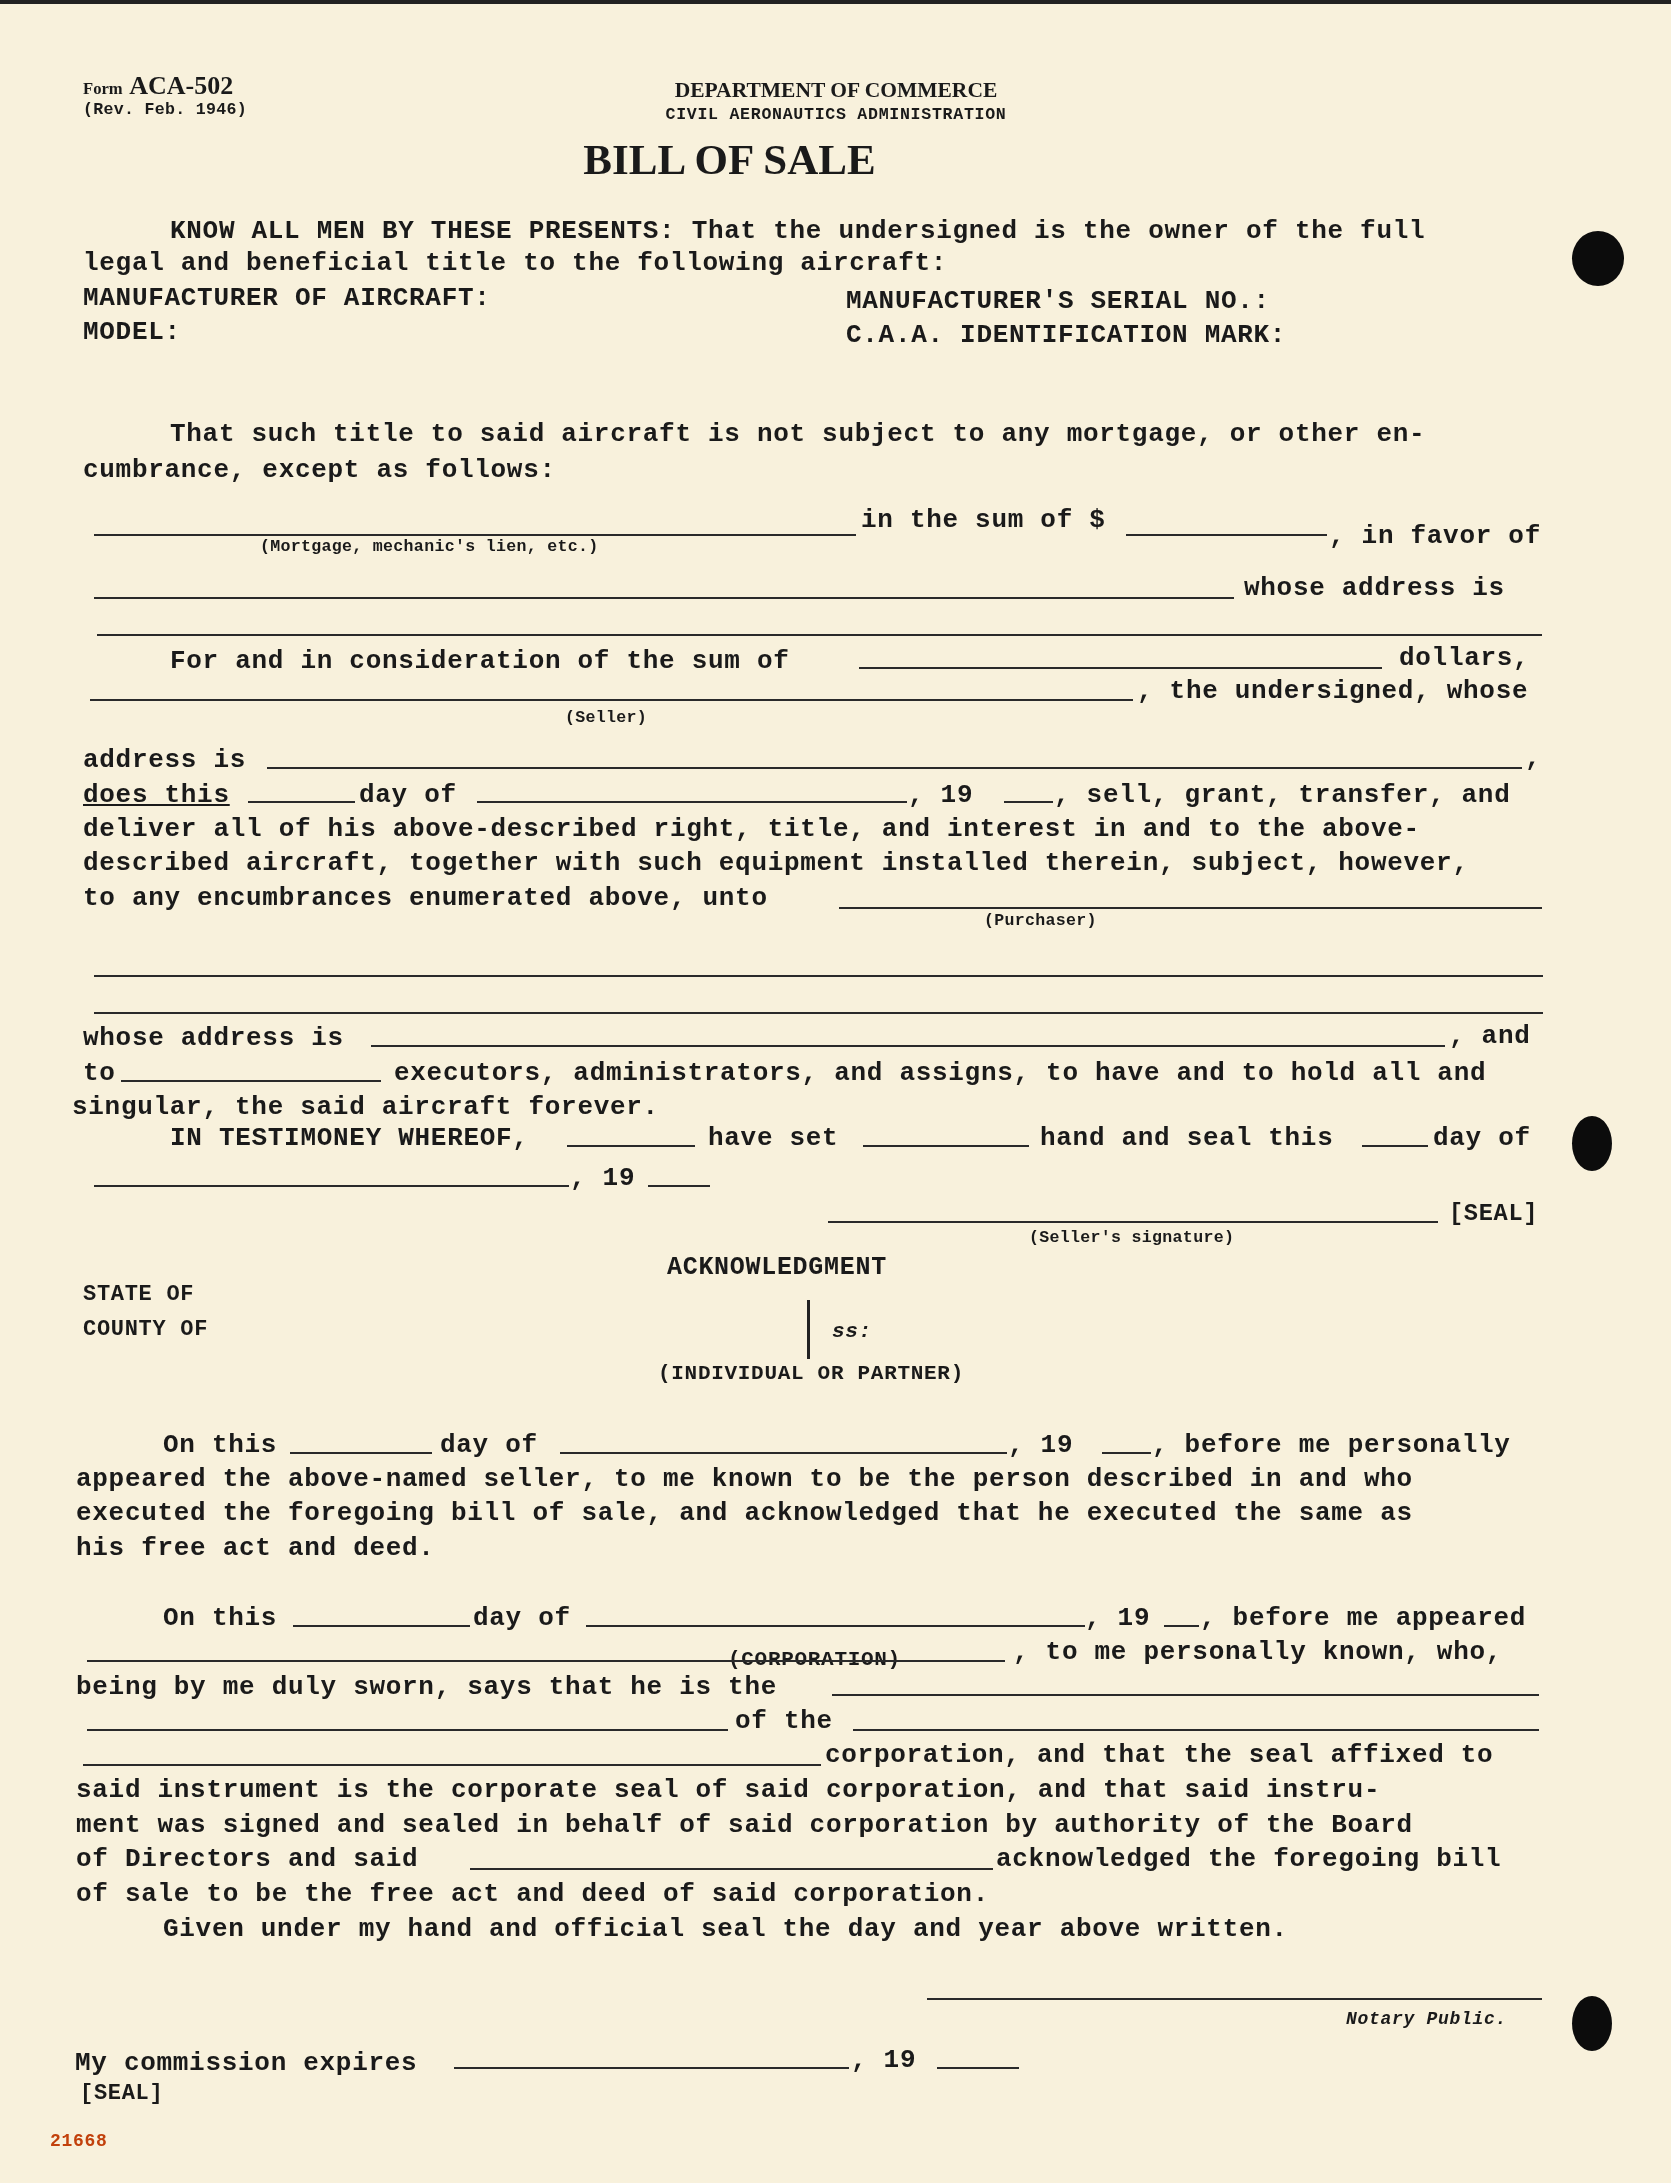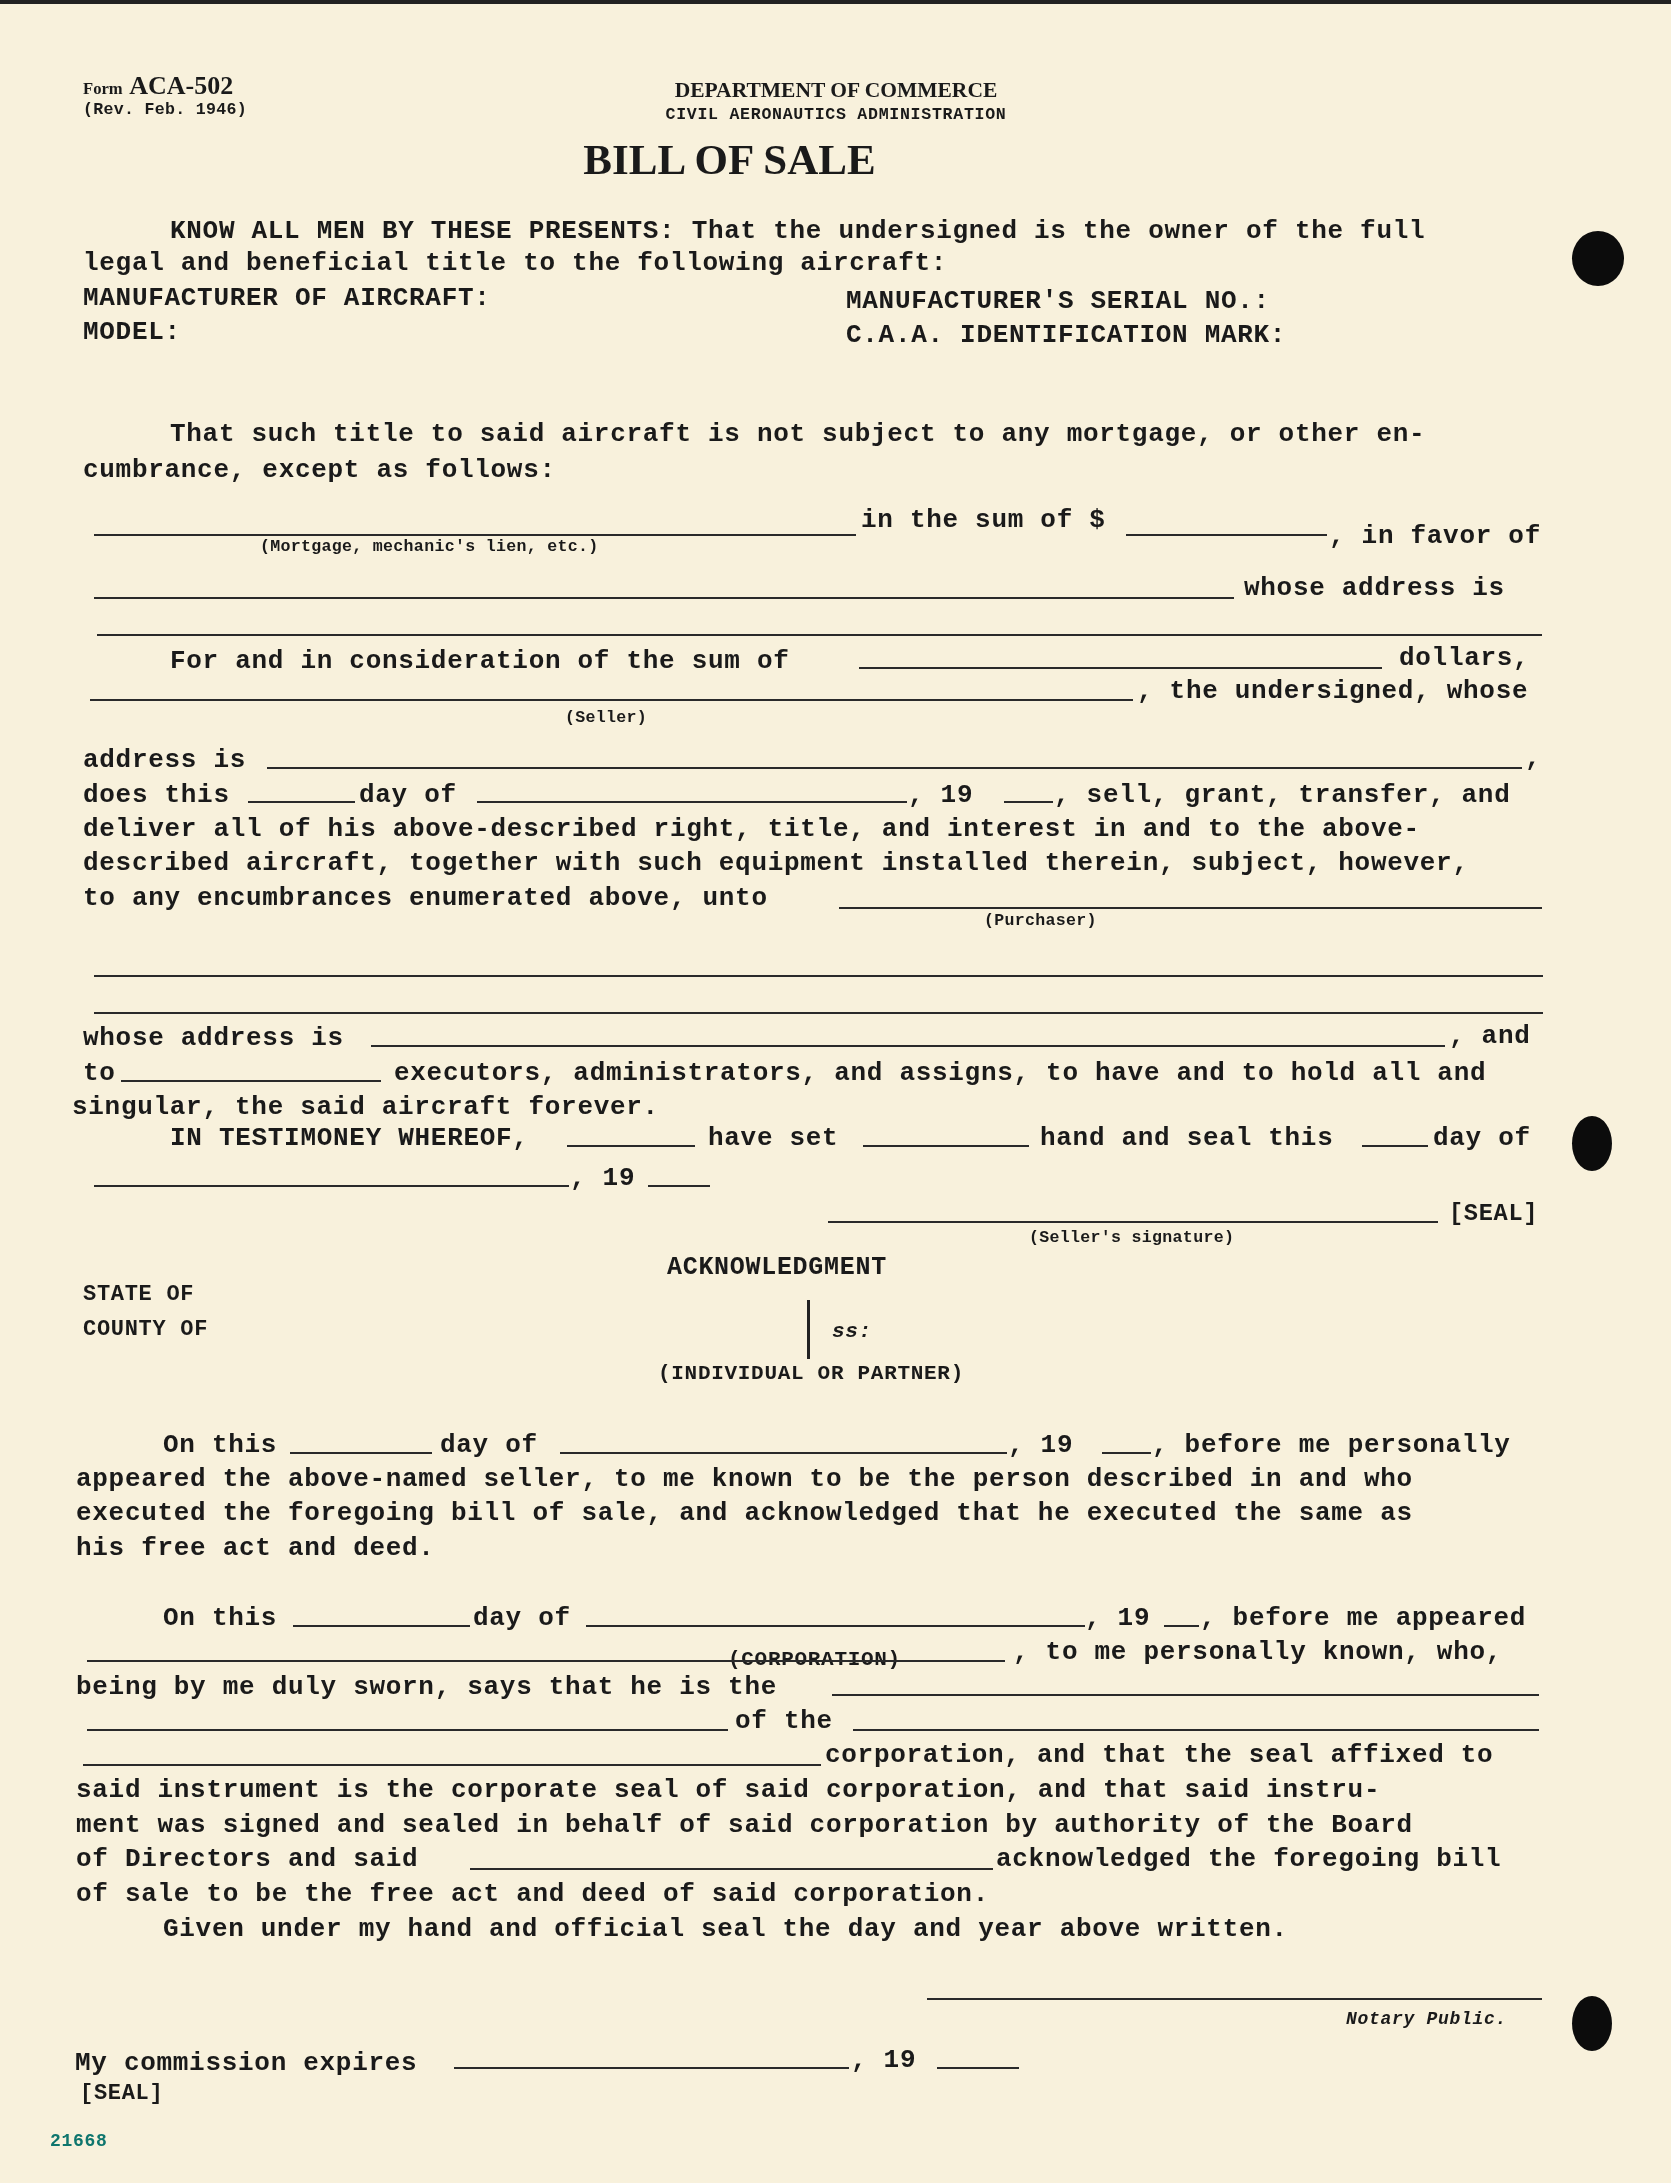--- a/index.html
+++ b/index.html
@@ -57,21 +57,21 @@
 <div class="abs tw" style="left:1399px;top:643px;">dollars,</div>
 
 <div class="line" style="left:90px;top:699px;width:1043px;"></div>
 <div class="abs tw" style="left:1137px;top:676px;">, the undersigned, whose</div>
 <div class="abs small" style="left:565px;top:708px;">(Seller)</div>
 
 <div class="abs tw" style="left:83px;top:745px;">address is</div>
 <div class="line" style="left:267px;top:767px;width:1255px;"></div>
 <div class="abs tw" style="left:1525px;top:743px;">,</div>
 
-<div class="abs tw" style="left:83px;top:780px;">does this</div>
+<div class="abs tw" style="left:83px;top:780px;text-decoration:underline;">does this</div>
 <div class="line" style="left:248px;top:801px;width:107px;"></div>
 <div class="abs tw" style="left:359px;top:780px;">day of</div>
 <div class="line" style="left:477px;top:801px;width:430px;"></div>
 <div class="abs tw" style="left:908px;top:780px;">, 19</div>
 <div class="line" style="left:1004px;top:801px;width:49px;"></div>
 <div class="abs tw" style="left:1054px;top:780px;">, sell, grant, transfer, and</div>
 
 <div class="abs tw" style="left:83px;top:814px;">deliver all of his above-described right, title, and interest in and to the above-</div>
 <div class="abs tw" style="left:83px;top:848px;">described aircraft, together with such equipment installed therein, subject, however,</div>
 <div class="abs tw" style="left:83px;top:883px;">to any encumbrances enumerated above, unto</div>
@@ -157,18 +157,18 @@
 <div class="abs tw" style="left:163px;top:1914px;">Given under my hand and official seal the day and year above written.</div>
 
 <div class="line" style="left:927px;top:1998px;width:615px;"></div>
 <div class="abs tw" style="left:1346px;top:2009px;font-size:18px;font-style:italic;">Notary Public.</div>
 
 <div class="abs tw" style="left:75px;top:2048px;">My commission expires</div>
 <div class="line" style="left:454px;top:2067px;width:395px;"></div>
 <div class="abs tw" style="left:851px;top:2045px;">, 19</div>
 <div class="line" style="left:937px;top:2067px;width:82px;"></div>
 <div class="abs tw" style="left:80px;top:2081px;font-size:22px;">[SEAL]</div>
-<div class="abs tw" style="left:50px;top:2131px;font-size:18px;color:#0f766e;">21668</div>
+<div class="abs tw" style="left:50px;top:2131px;font-size:18px;color:#c2410c;">21668</div>
 
 <div class="hole" style="left:1572px;top:231px;width:52px;height:55px;"></div>
 <div class="hole" style="left:1572px;top:1116px;width:40px;height:55px;"></div>
 <div class="hole" style="left:1572px;top:1996px;width:40px;height:55px;"></div>
 
 
 </body></html>

